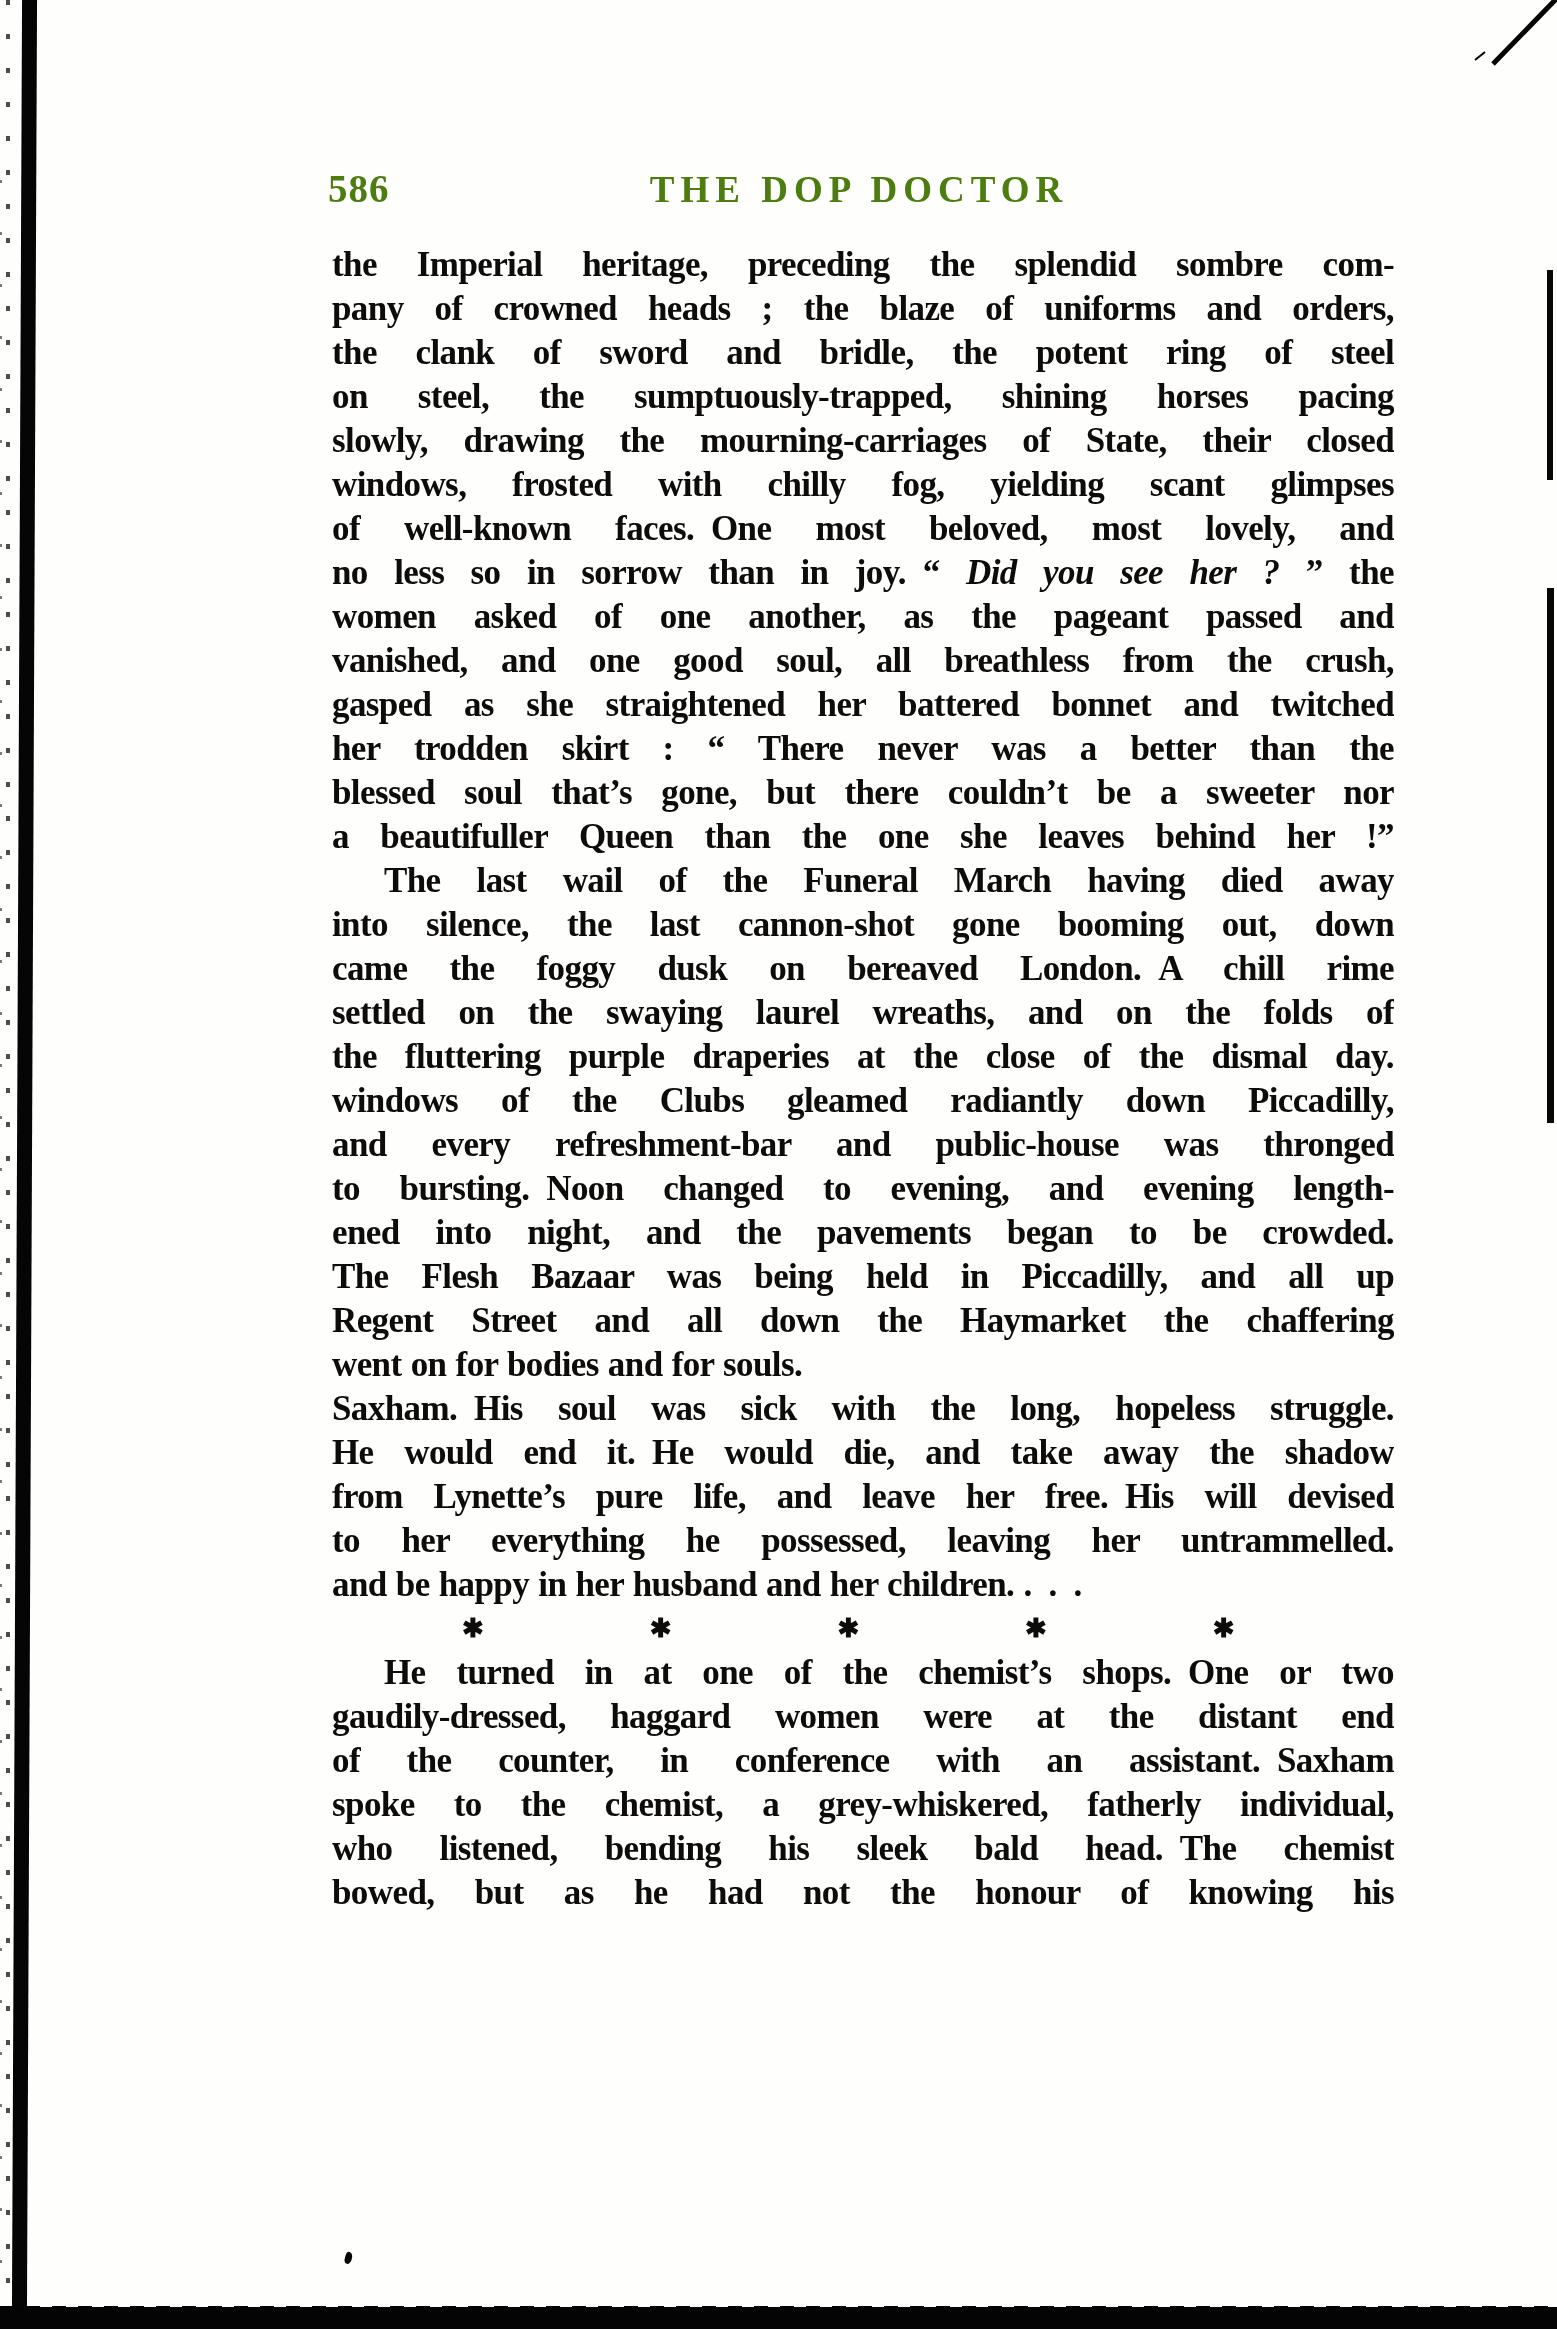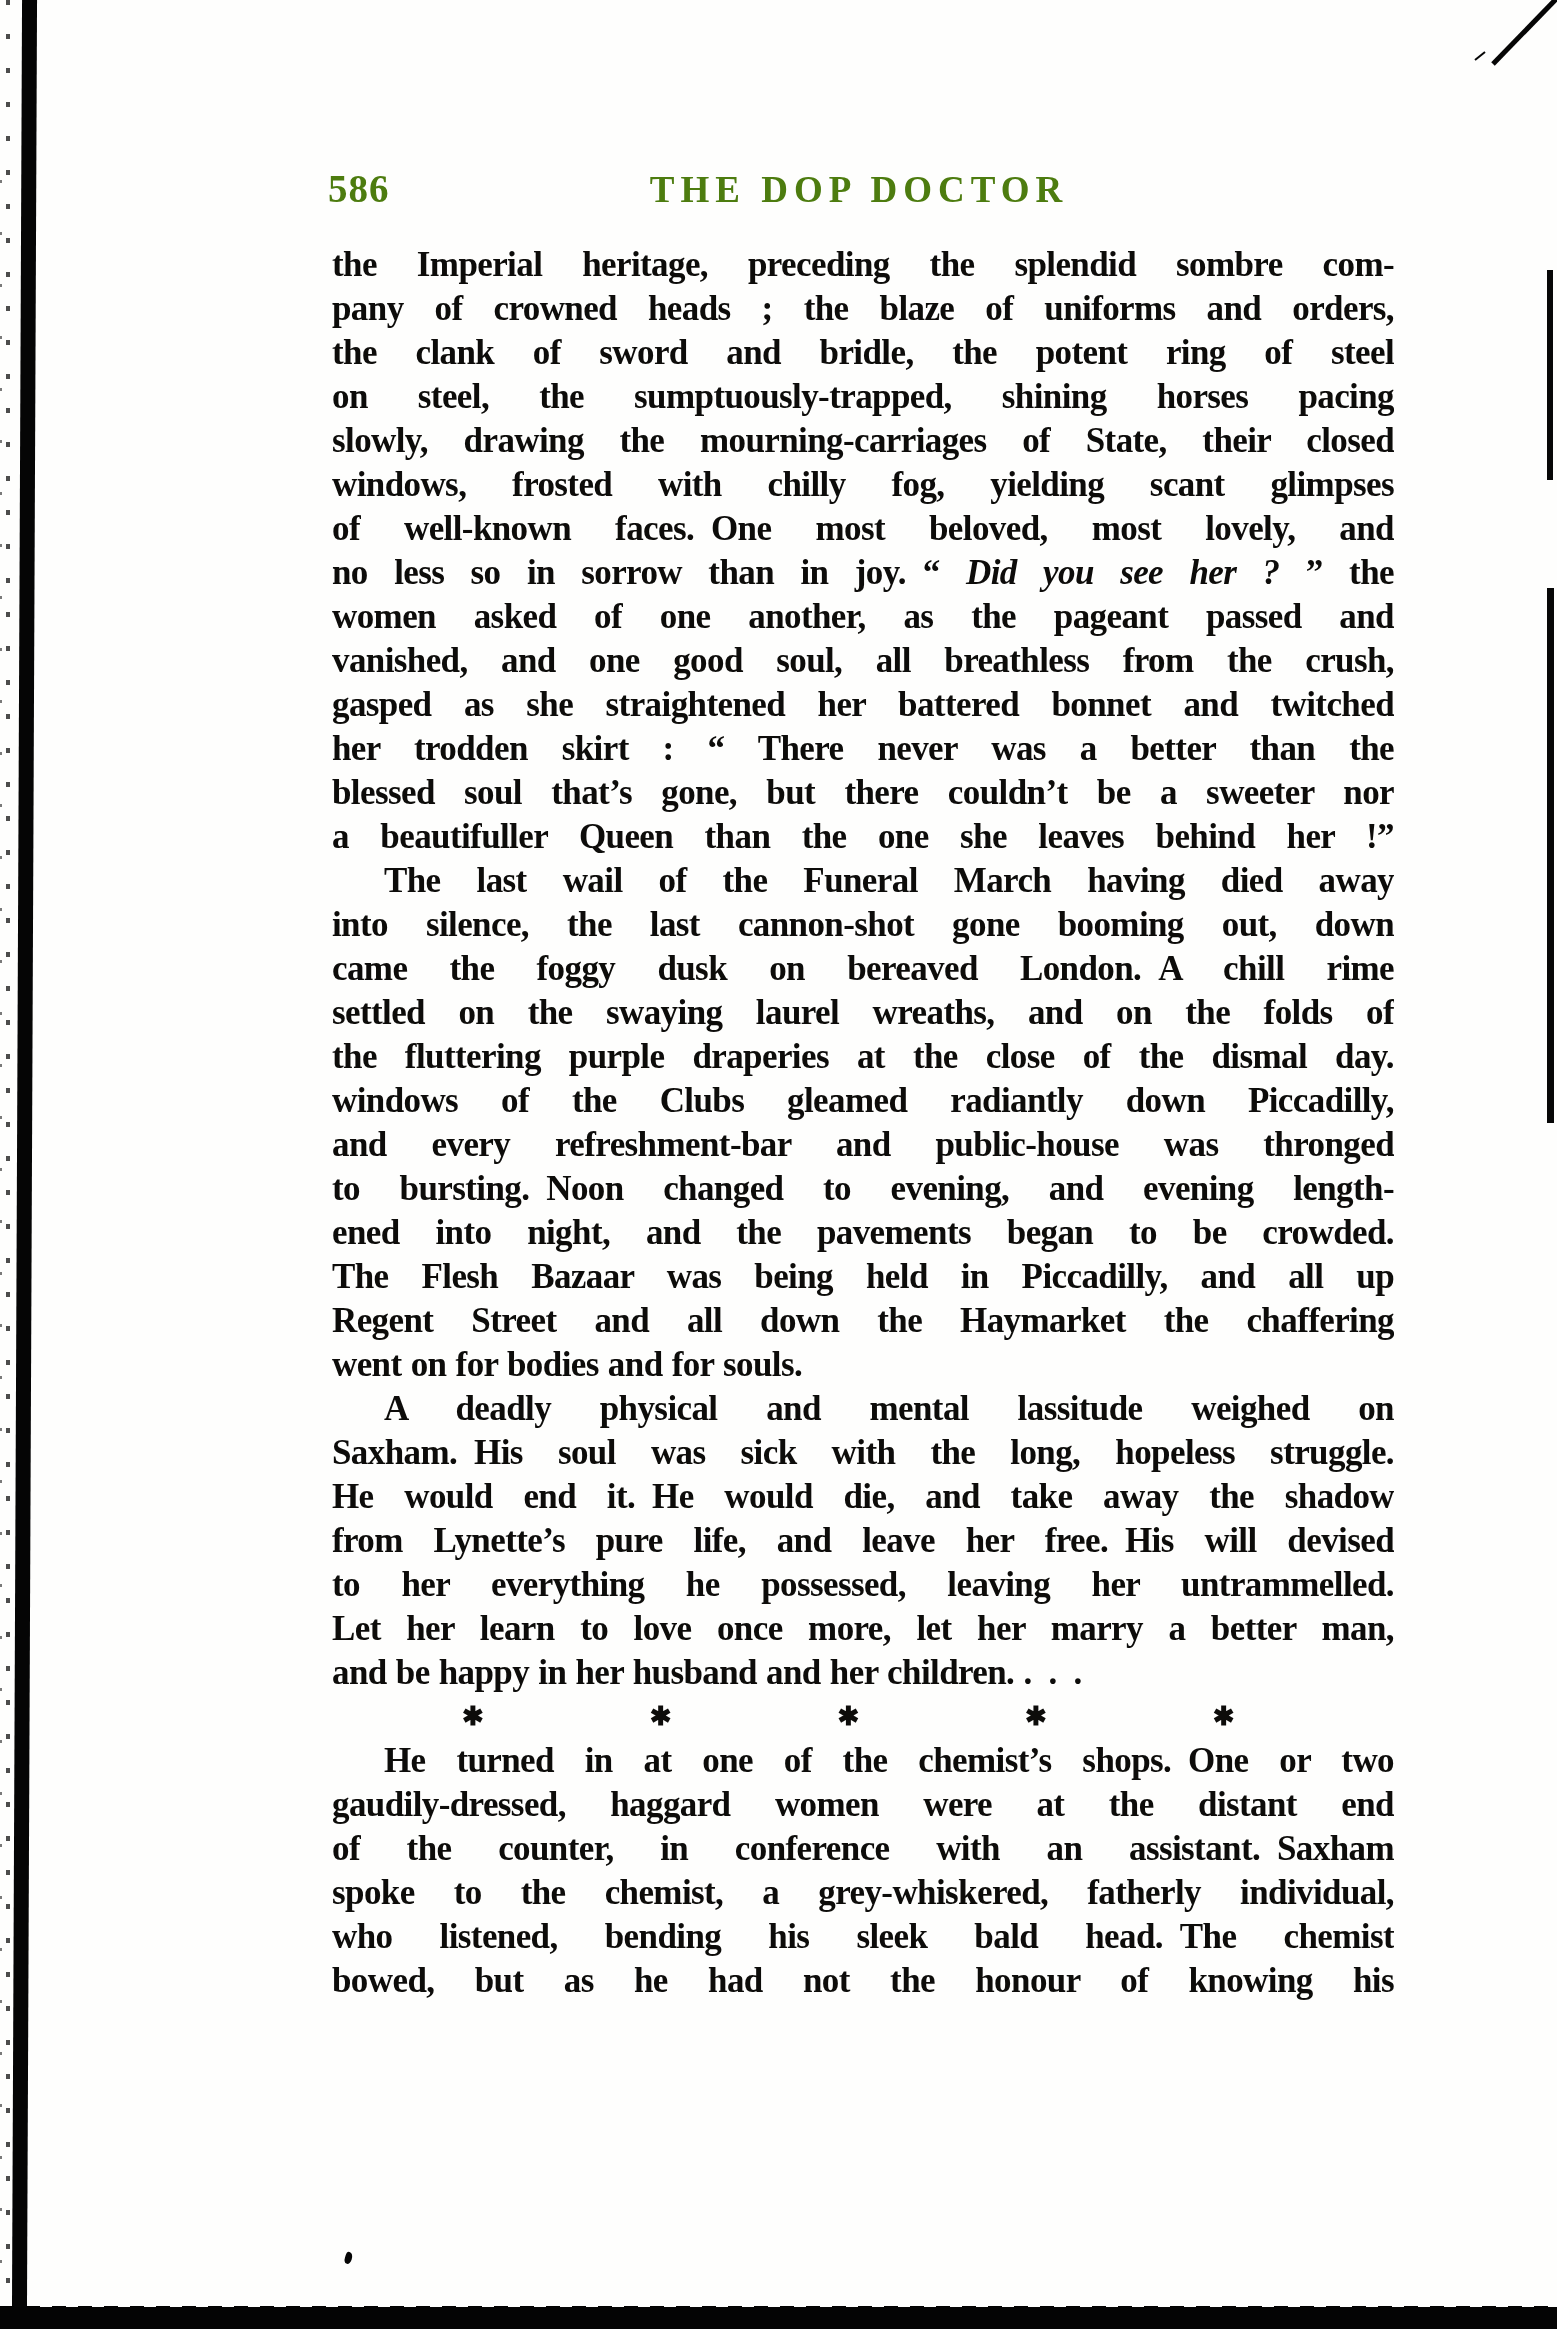--- a/index.html
+++ b/index.html
@@ -120,26 +120,24 @@
       <div class="line">came the foggy dusk on bereaved London. A chill rime</div>
       <div class="line">settled on the swaying laurel wreaths, and on the folds of</div>
       <div class="line">the fluttering purple draperies at the close of the dismal day.</div>
       <div class="line">windows of the Clubs gleamed radiantly down Piccadilly,</div>
       <div class="line">and every refreshment-bar and public-house was thronged</div>
       <div class="line">to bursting. Noon changed to evening, and evening length-</div>
       <div class="line">ened into night, and the pavements began to be crowded.</div>
       <div class="line">The Flesh Bazaar was being held in Piccadilly, and all up</div>
       <div class="line">Regent Street and all down the Haymarket the chaffering</div>
       <div class="line endline">went on for bodies and for souls.</div>
-      <div class="line indent">A deadly physical and mental lassitude weighed on</div>
       <div class="line">Saxham. His soul was sick with the long, hopeless struggle.</div>
       <div class="line">He would end it. He would die, and take away the shadow</div>
       <div class="line">from Lynette’s pure life, and leave her free. His will devised</div>
       <div class="line">to her everything he possessed, leaving her untrammelled.</div>
-      <div class="line">Let her learn to love once more, let her marry a better man,</div>
       <div class="line endline">and be happy in her husband and her children. . . .</div>
       <div class="sep-row">
         <span class="ast">✱</span>
         <span class="ast">✱</span>
         <span class="ast">✱</span>
         <span class="ast">✱</span>
         <span class="ast">✱</span>
       </div>
       <div class="line indent">He turned in at one of the chemist’s shops. One or two</div>
       <div class="line">gaudily-dressed, haggard women were at the distant end</div>

